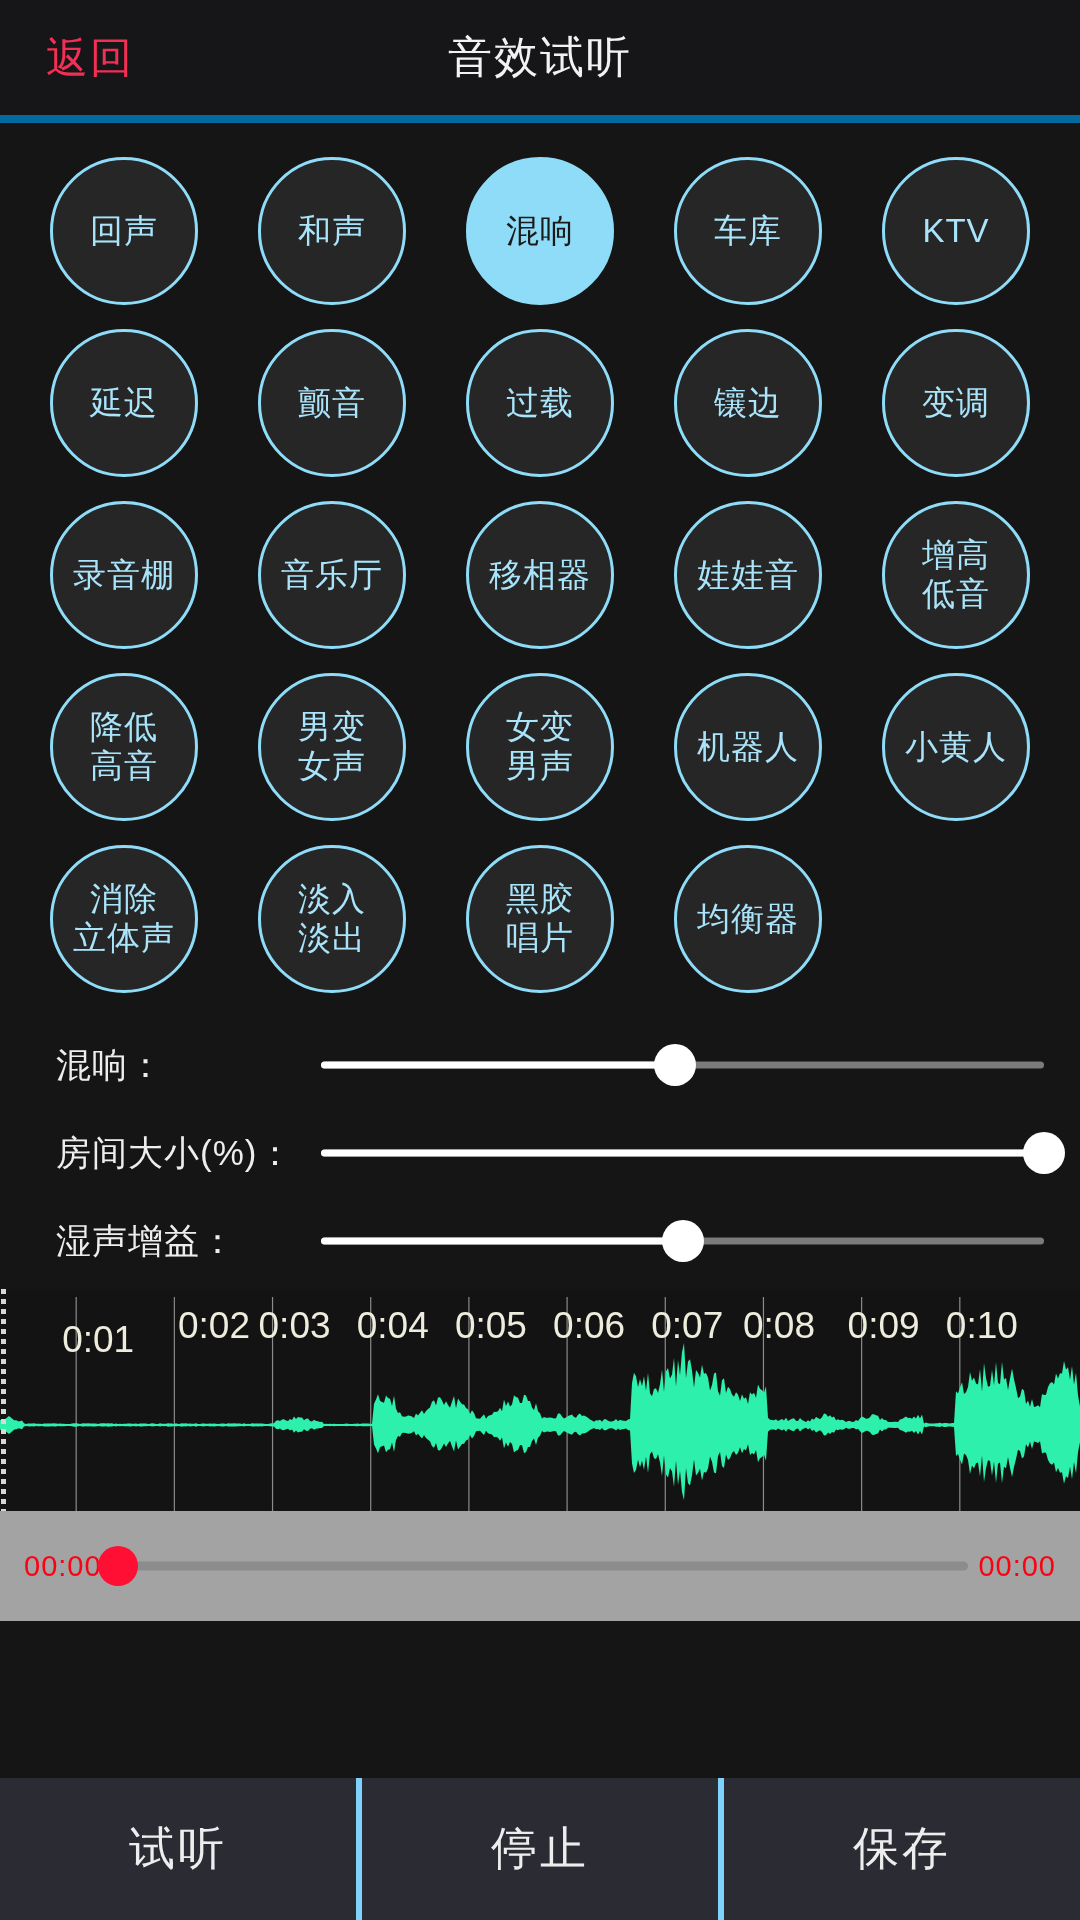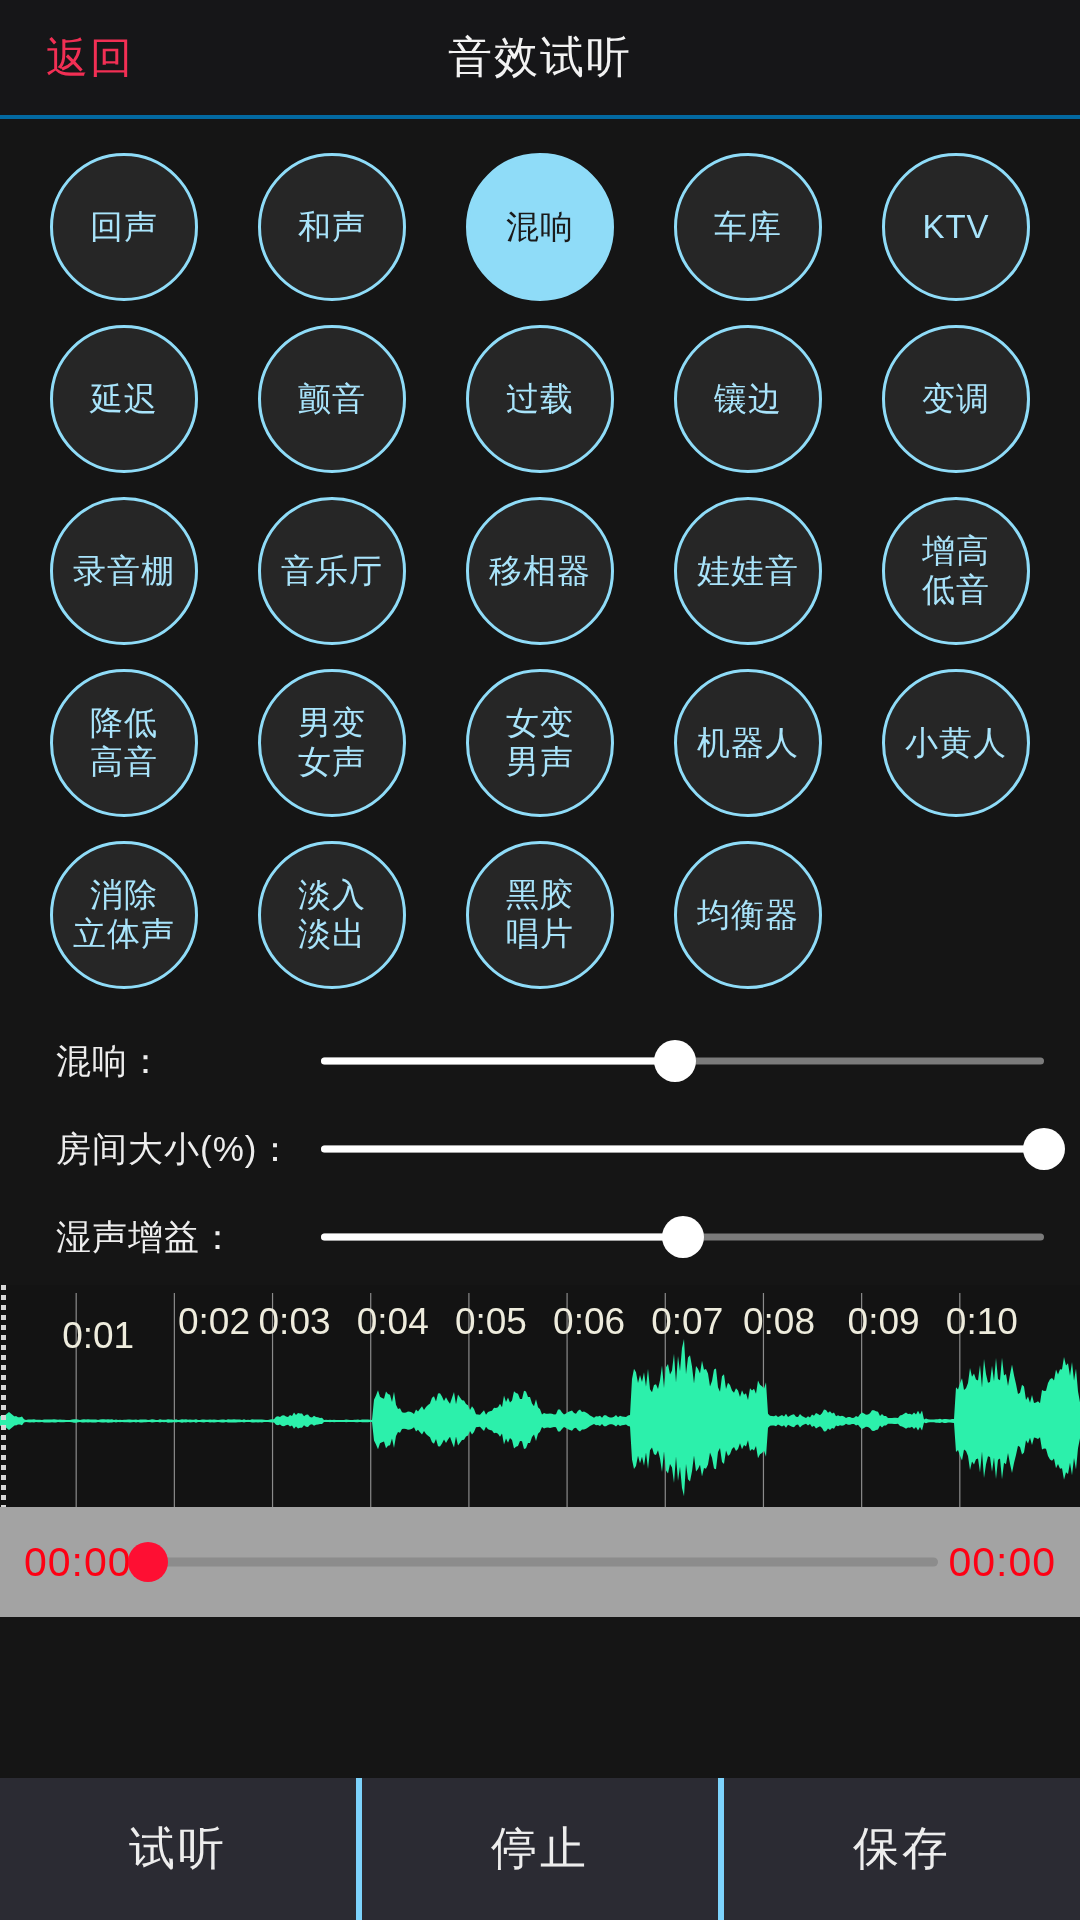--- a/index.html
+++ b/index.html
@@ -19,21 +19,21 @@
     display: flex;
     flex-direction: column;
   }
 
   
   .header {
     position: relative;
     height: 115px;
     flex: 0 0 115px;
     background: #161618;
-    border-bottom: 4px solid #0369a1;
+    border-bottom: 8px solid #0369a1;
     display: flex;
     align-items: center;
   }
   .back-btn {
     position: absolute;
     left: 46px;
     top: 50%;
     transform: translateY(-50%);
     color: #f22f54;
     font-size: 42px;
@@ -187,21 +187,21 @@
     flex: 0 0 auto;
     height: 110px;
     background: #a3a3a3;
     display: flex;
     align-items: center;
     padding: 0 24px;
     box-sizing: border-box;
   }
   .time-text {
     color: #fe0014;
-    font-size: 41px;
+    font-size: 29px;
     letter-spacing: 1px;
     flex: 0 0 auto;
   }
   .scrub-track {
     position: relative;
     flex: 1 1 auto;
     height: 44px;
     margin: 0 10px;
   }
   .scrub-bg {

